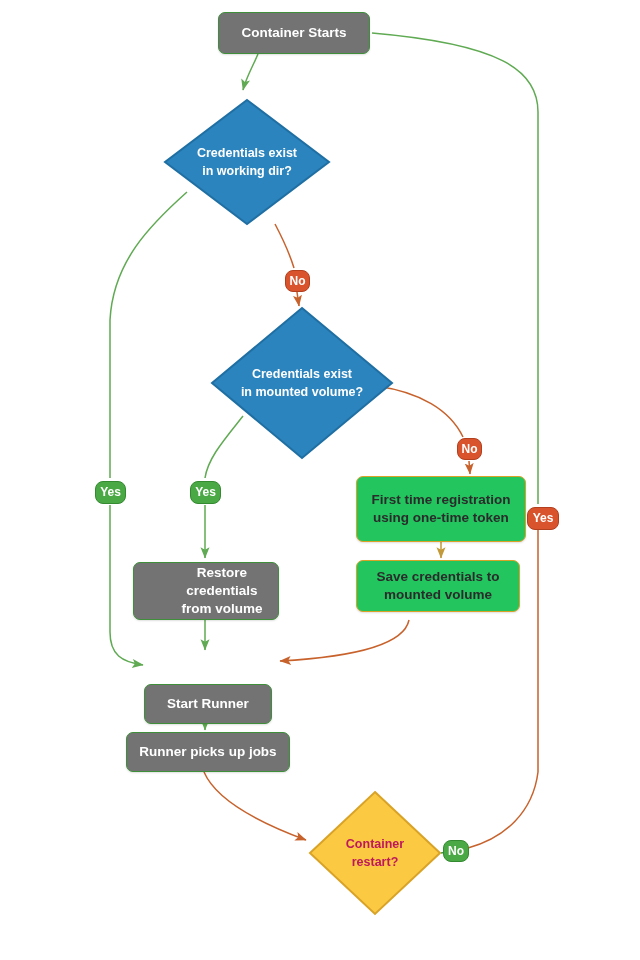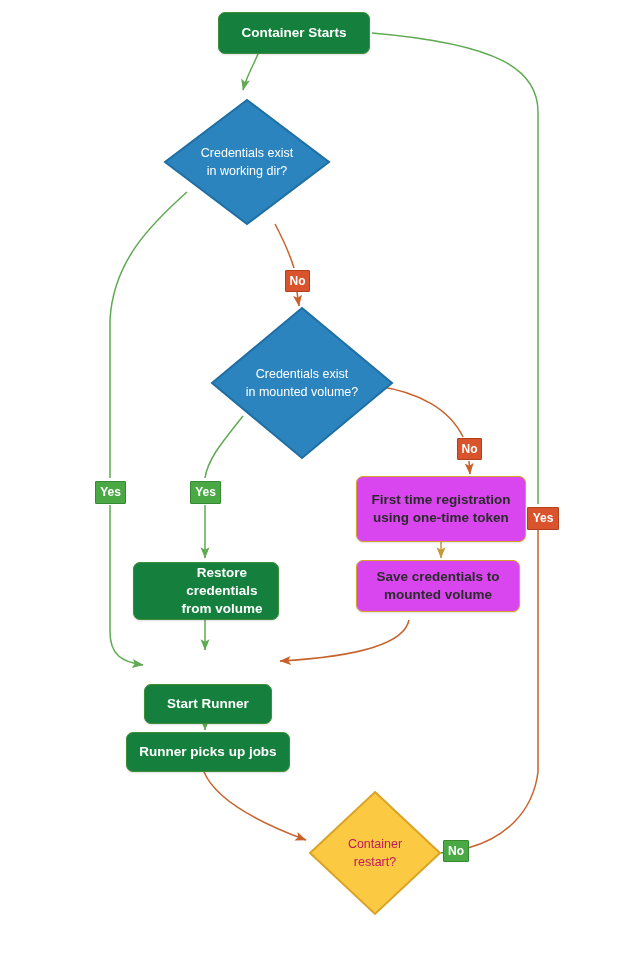--- a/index.html
+++ b/index.html
@@ -44,26 +44,26 @@
   
   .rect {
     border-radius: 7px;
     border-style: solid;
     border-width: 1.6px;
     font-size: 13.5px;
     font-weight: bold;
     box-shadow: 0 1px 2px rgba(0,0,0,0.13);
   }
   .rect.green {
-    background: #15803d;
+    background: #737373;
     border-color: #3f8f3a;
     color: #ffffff;
   }
   .rect.yellow {
-    background: #d946ef;
+    background: #22c55e;
     border-color: #d9a327;
     color: #2b2b2b;
     font-weight: bold;
     text-align: center;
   }
   
   .diamond-wrap {
     position: absolute;
     z-index: 2;
   }
@@ -78,41 +78,41 @@
     position: absolute;
     left: 0;
     top: 0;
     width: 100%;
     height: 100%;
     display: flex;
     align-items: center;
     justify-content: center;
     text-align: center;
     font-size: 12.5px;
-    font-weight: normal;
+    font-weight: bold;
     color: #ffffff;
     line-height: 1.45;
     white-space: pre-line;
     padding: 0 6px;
     box-sizing: border-box;
   }
   .diamond-text.dark {
     color: #be185d;
   }
   
   .edge-label {
     position: absolute;
     box-sizing: border-box;
     display: flex;
     align-items: center;
     justify-content: center;
     font-size: 12px;
     font-weight: bold;
     color: #ffffff;
-    border-radius: 1px;
+    border-radius: 8px;
     border-style: solid;
     border-width: 1.4px;
     padding: 1px 4px 2px 4px;
     z-index: 4;
     line-height: 1;
   }
   .edge-label.green {
     background: #4aa845;
     border-color: #338a30;
   }

